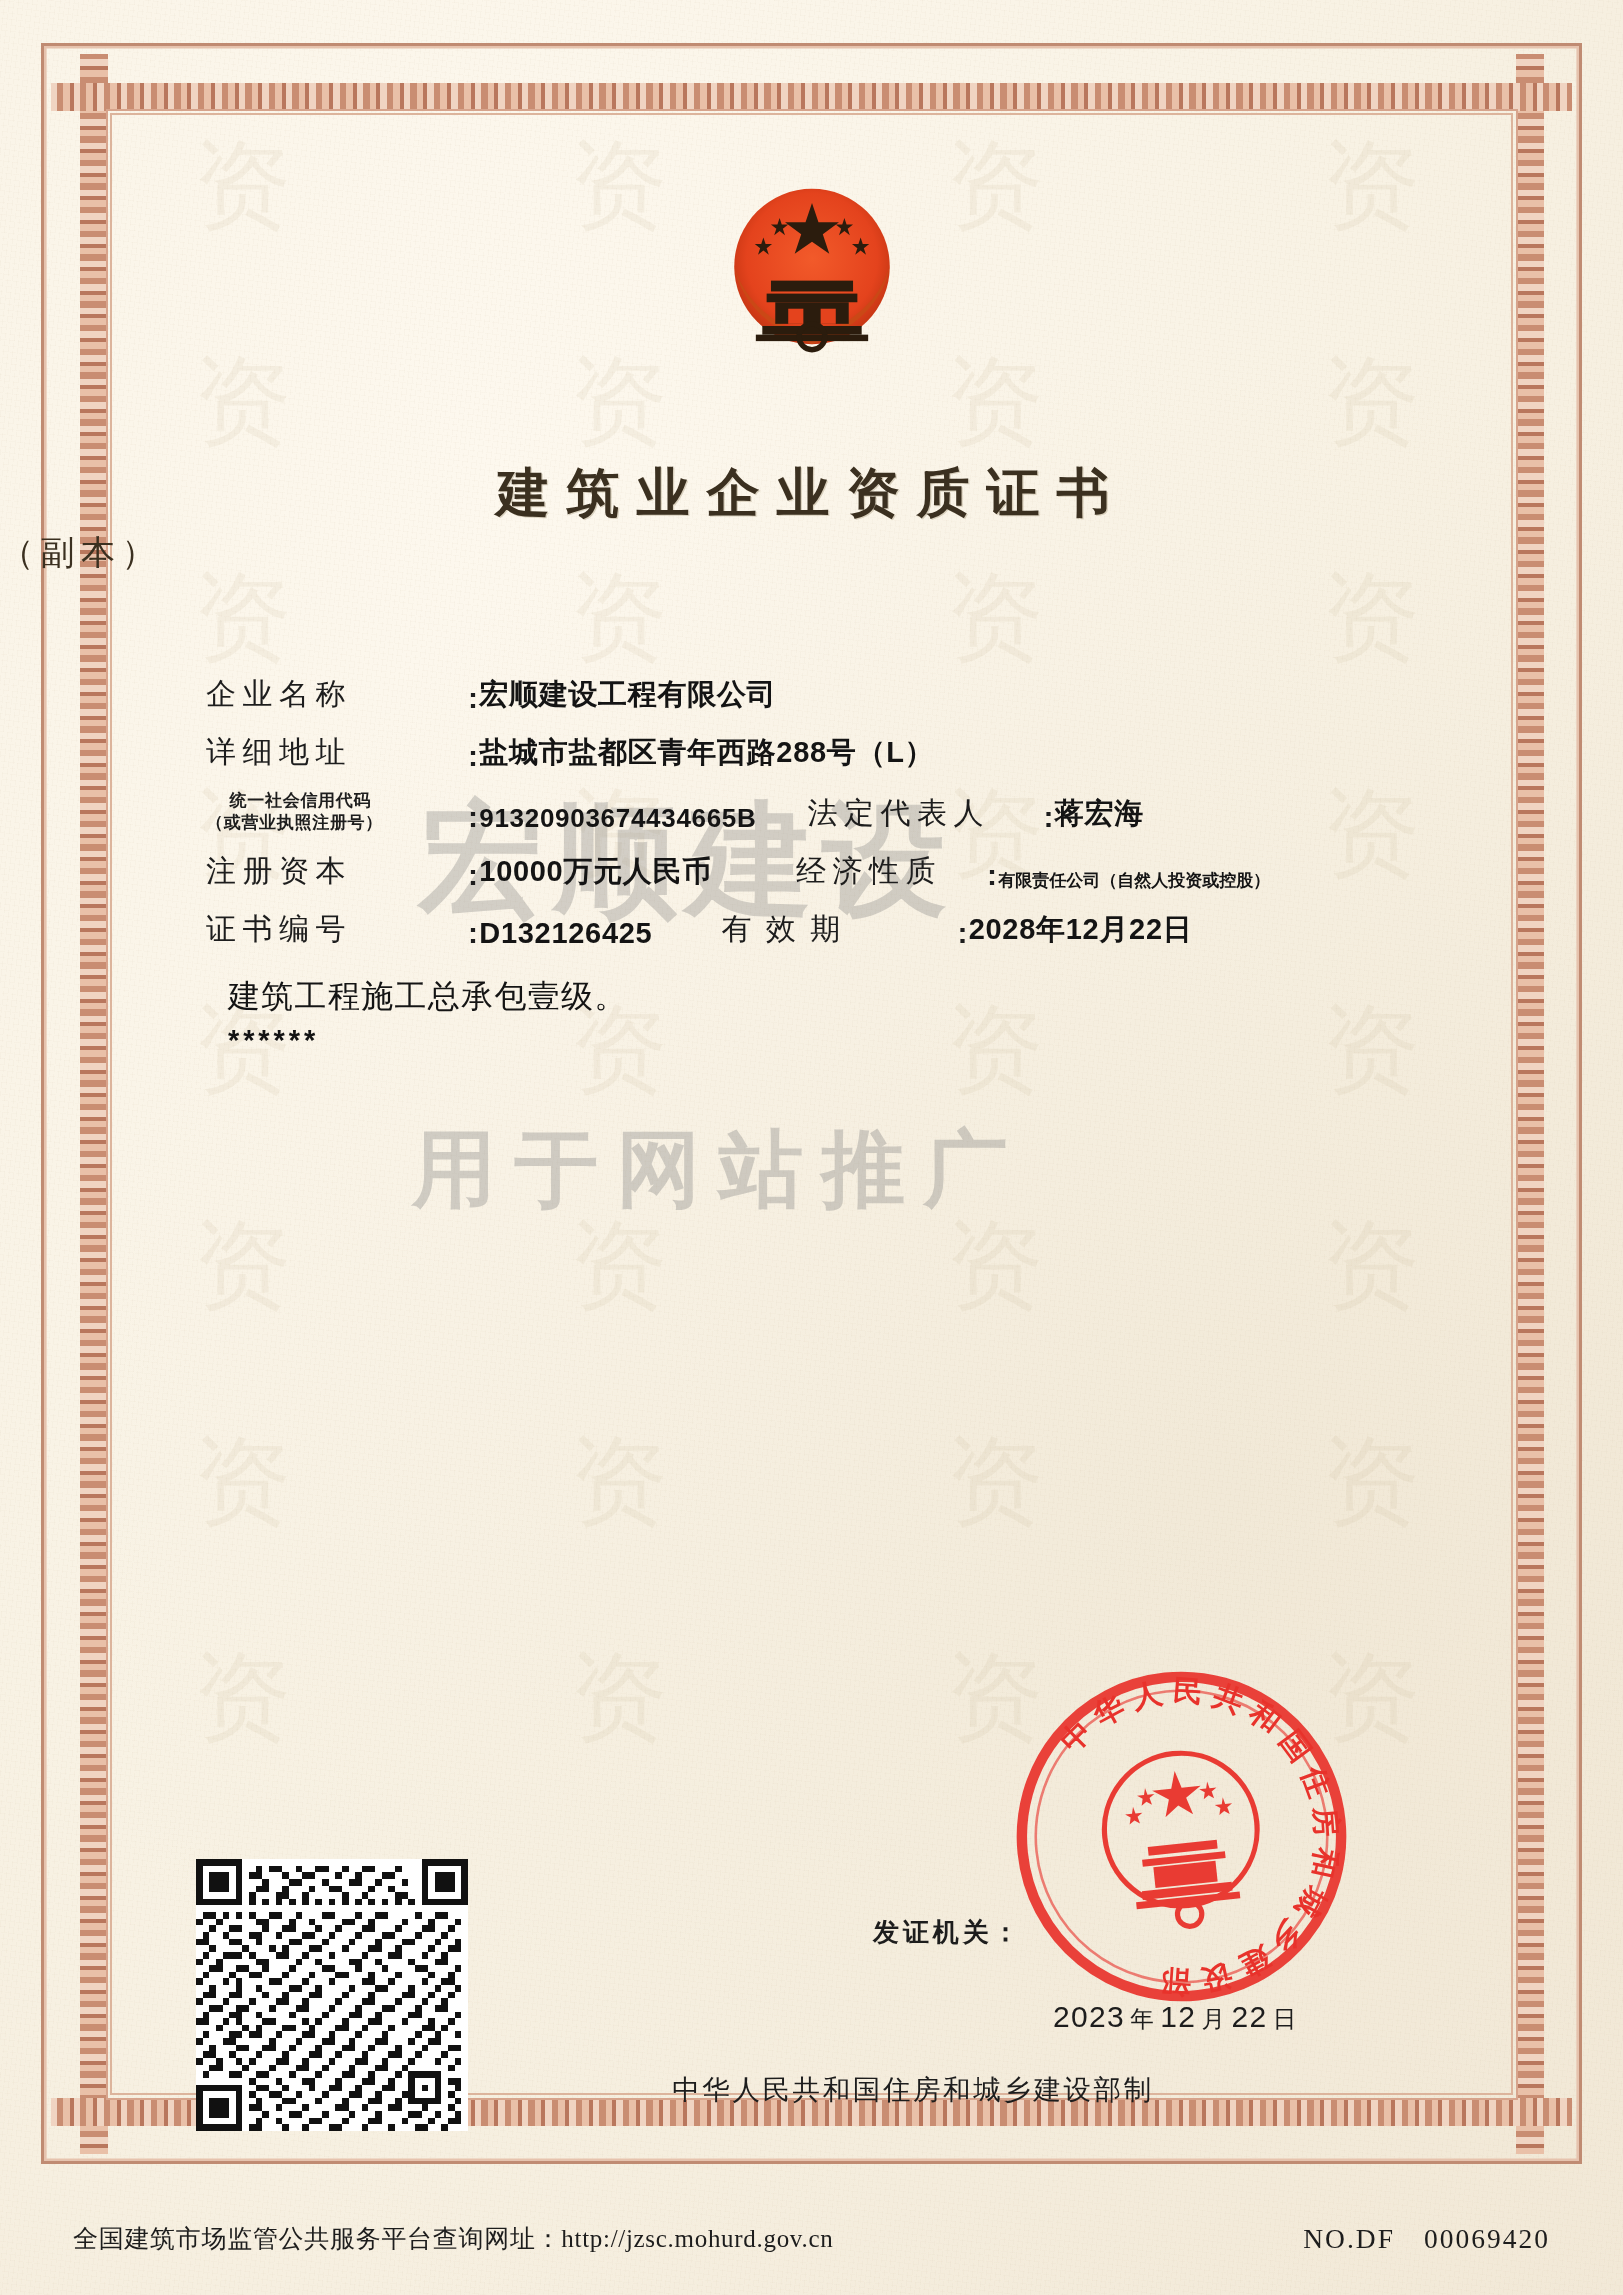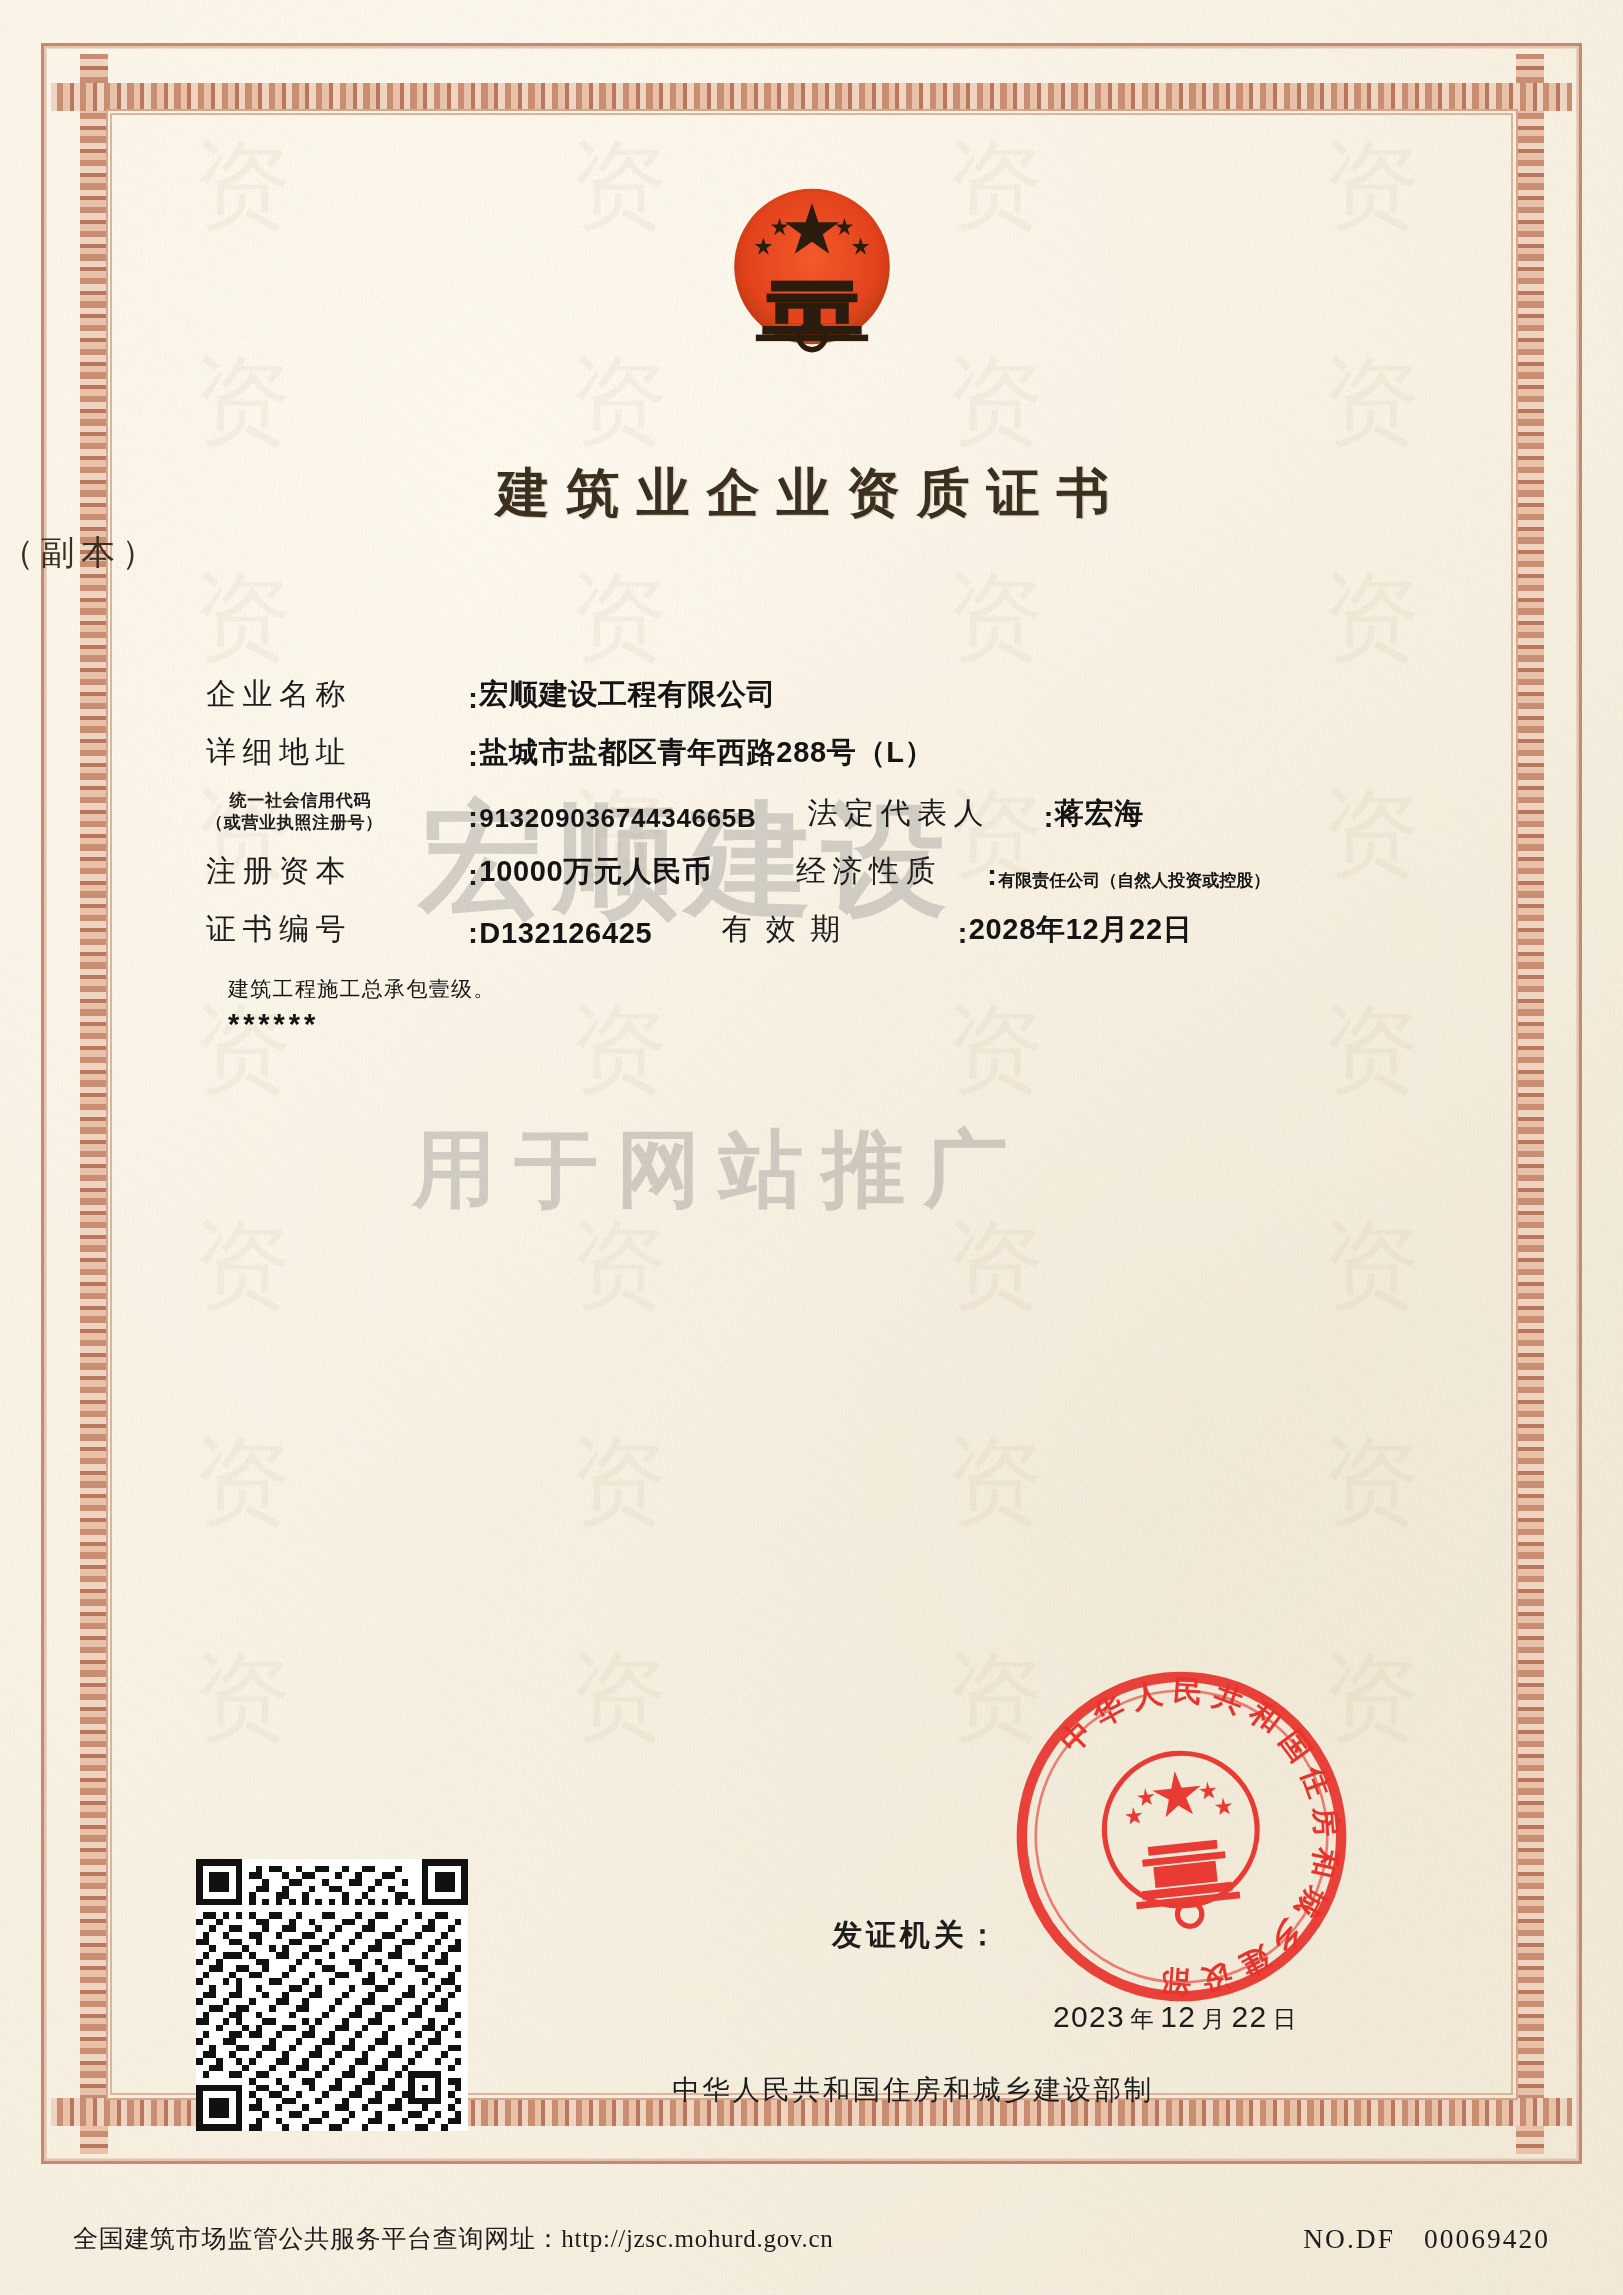--- a/index.html
+++ b/index.html
@@ -214,21 +214,21 @@
   }
   .w-name   { width: 262px; }
   .w-label2 { width: 236px; }
 
   #row-credit { align-items: flex-end; }
   #credit-label-block { width: 262px; }
 
   #qual-body {
     margin-top: 25px;
     font-family: "Liberation Sans", sans-serif;
-    font-size: 21px;
+    font-size: 32px;
     color: #141414;
     letter-spacing: 1.3px;
     padding-left: 22px;
   }
   #qual-stars {
     margin-top: 5.2px;
     font-family: "Liberation Sans", sans-serif;
     font-size: 29px;
     font-weight: bold;
     letter-spacing: 3.9px;
@@ -243,24 +243,24 @@
     top: 1663px;
     width: 347px;
     height: 347px;
     pointer-events: none;
   }
   .seal-svg { width: 347px; height: 347px; transform: rotate(-6deg); }
 
   
   #issuer-row {
     position: absolute;
-    left: 832px;
+    left: 873px;
     top: 1915px;
     font-family: "Liberation Sans", sans-serif;
-    font-size: 30px;
+    font-size: 26px;
     font-weight: bold;
     letter-spacing: 3.9px;
     color: #1d1d1d;
   }
   #issue-date-row {
     position: absolute;
     left: 1053px;
     top: 2000px;
     font-family: "Liberation Sans", sans-serif;
     font-size: 30px;

